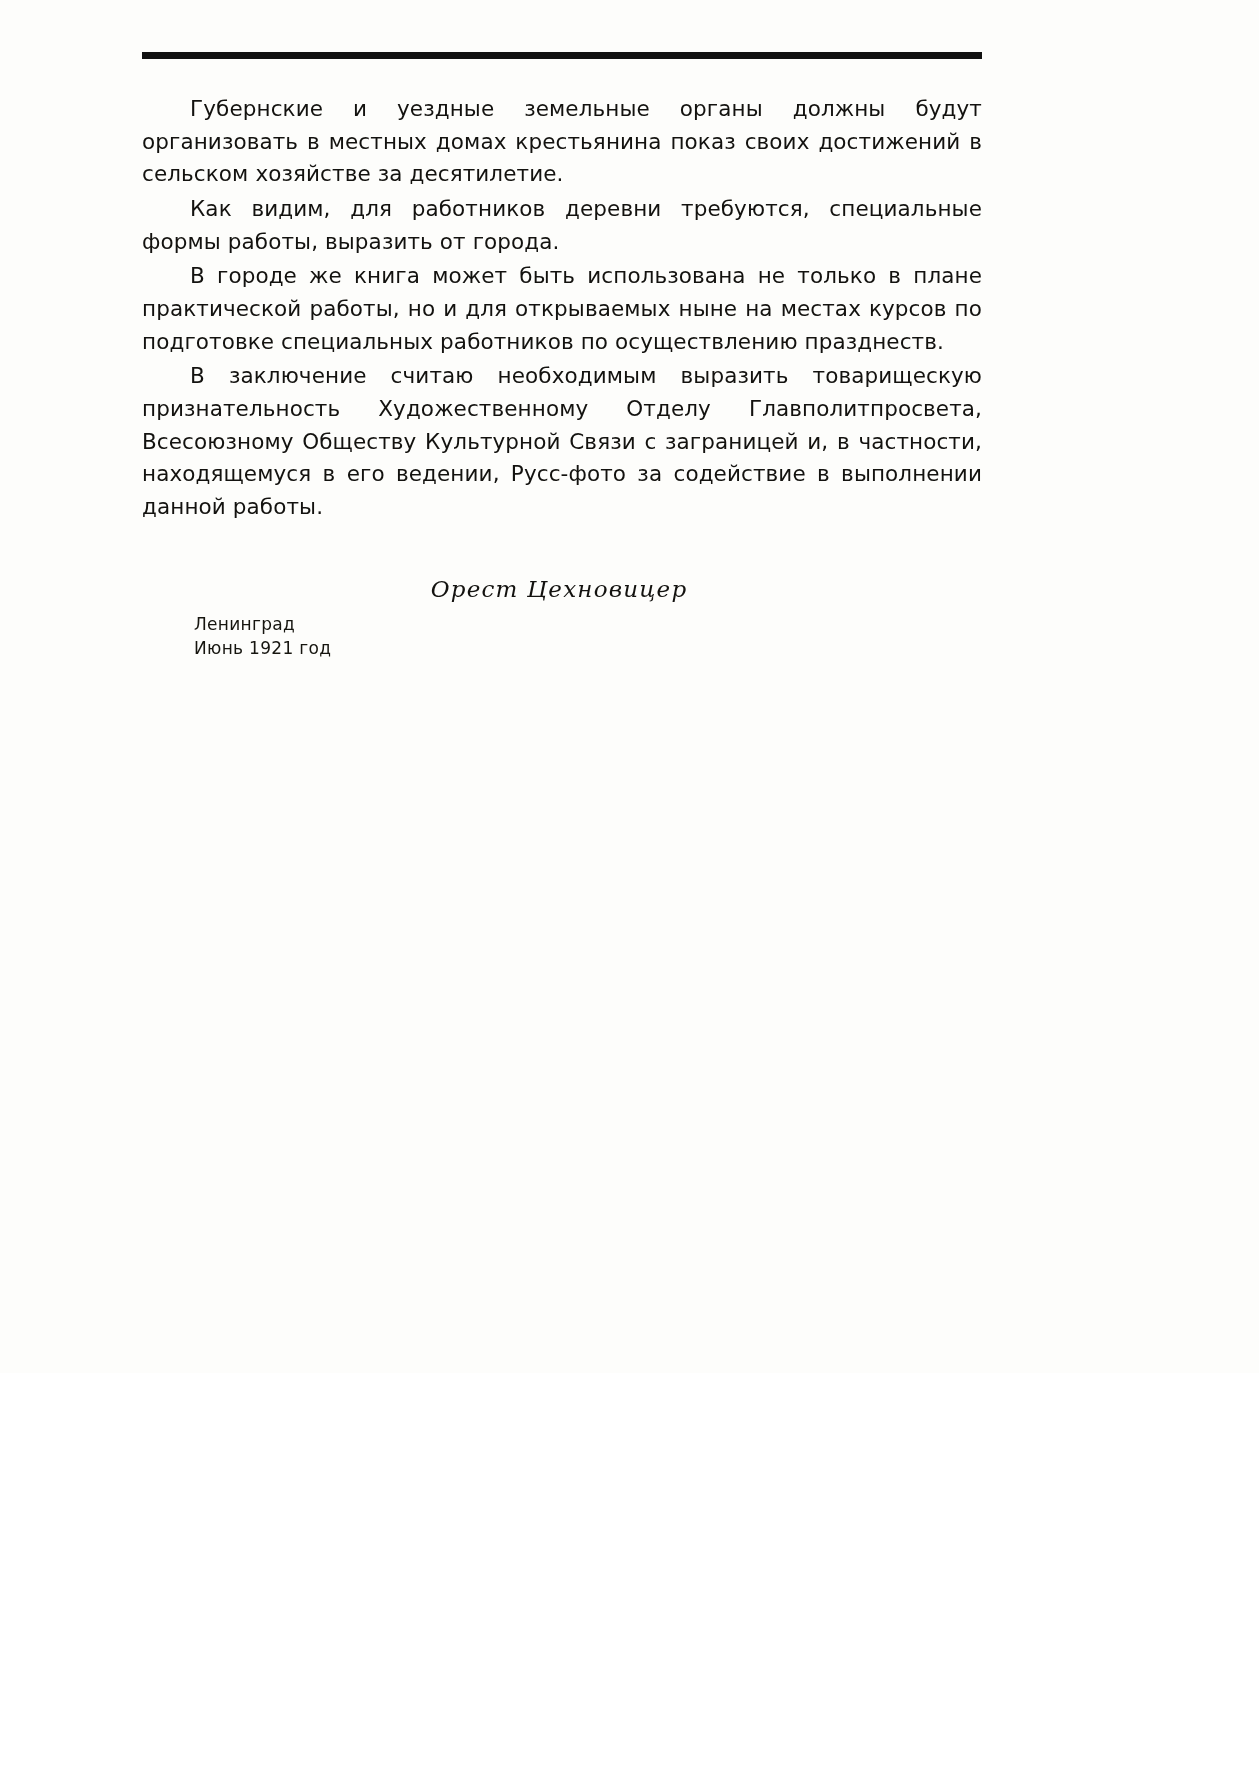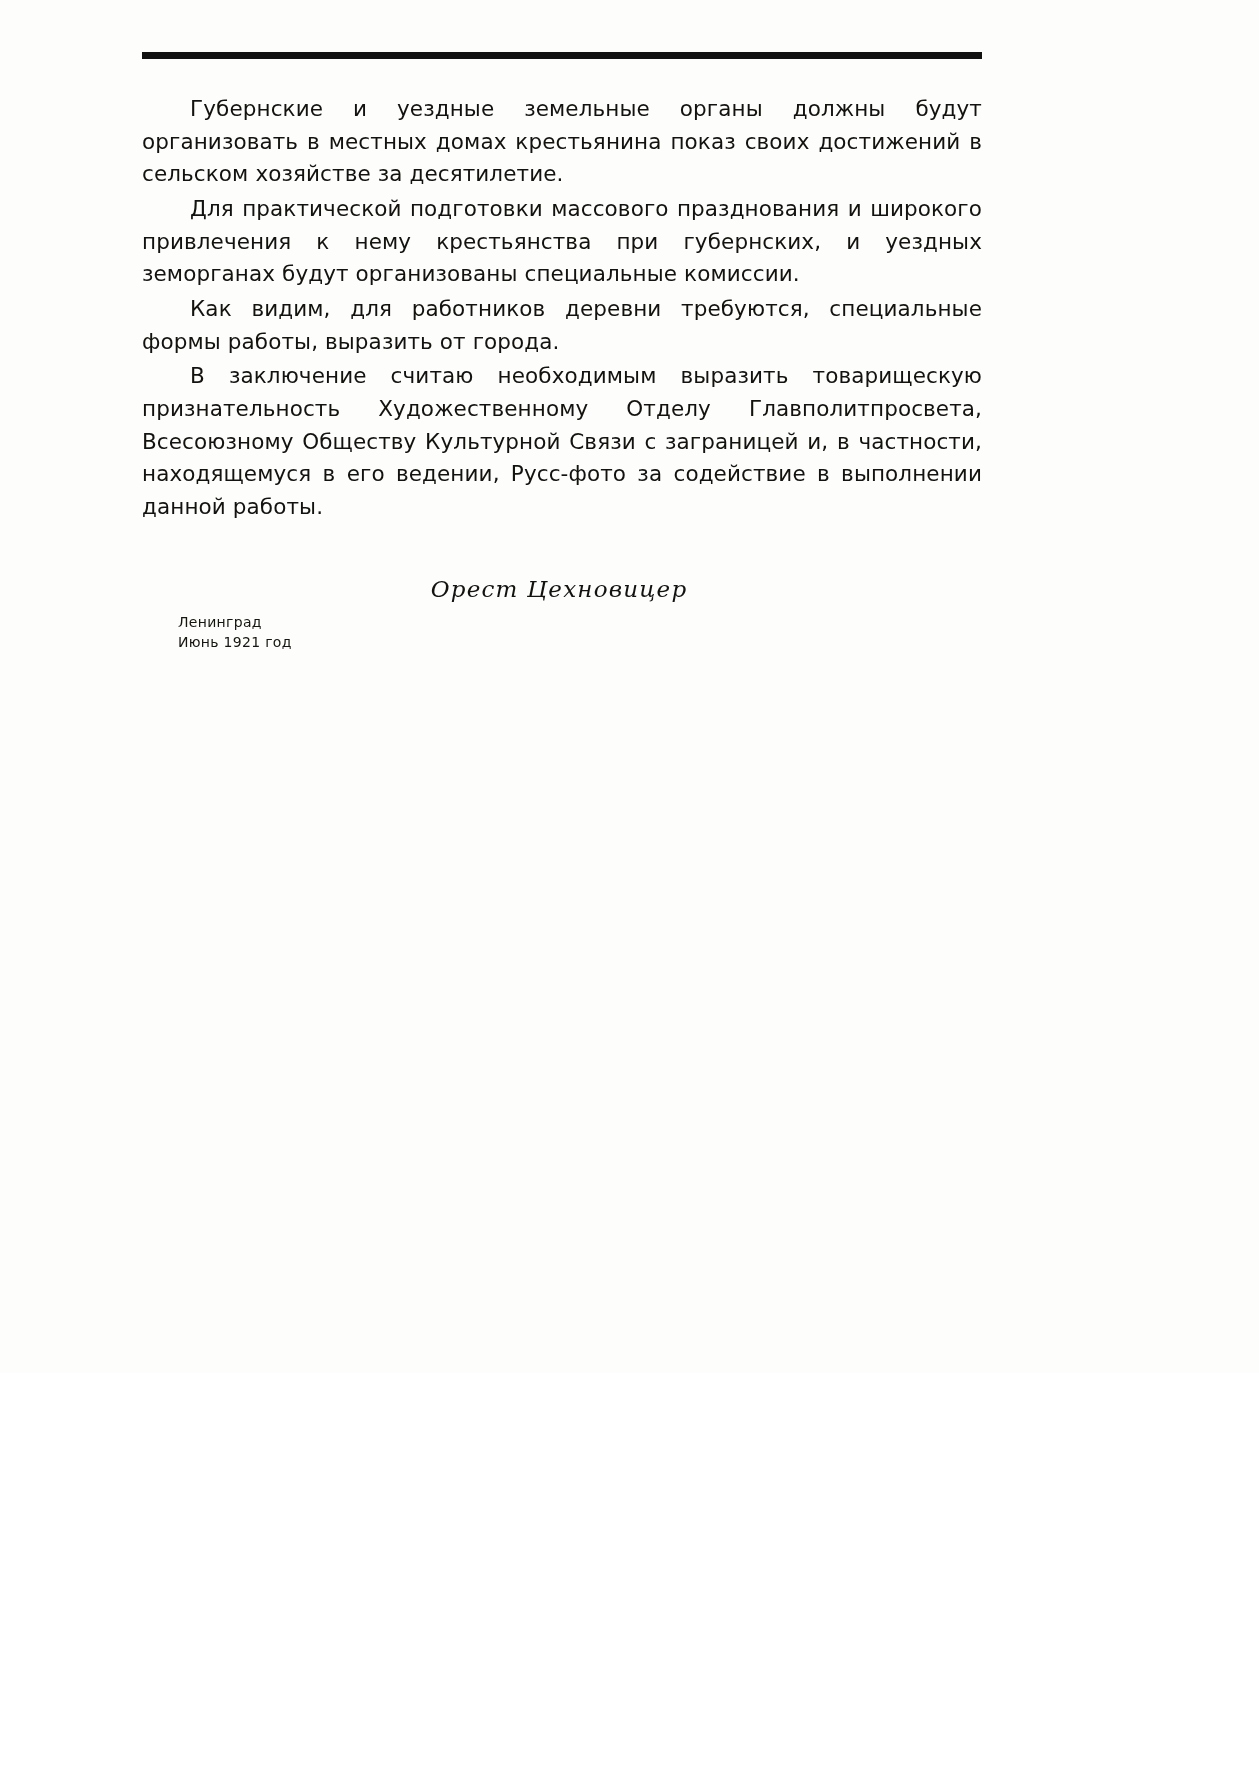--- a/index.html
+++ b/index.html
@@ -51,43 +51,43 @@
     text-align: center;
     font-family: "DejaVu Serif", serif;
     font-style: italic;
     font-size: 23px;
     color: #13120f;
     letter-spacing: 1.2px;
     padding-right: 6px;
   }
   .place-date {
     margin-top: 10px;
-    margin-left: 36px;
+    margin-left: 52px;
     font-family: "DejaVu Sans", sans-serif;
-    font-size: 14px;
+    font-size: 17px;
     line-height: 1.45;
     color: #16150f;
     letter-spacing: 0.3px;
   }
   .place-date div {
     white-space: nowrap;
   }
 </style>
 </head>
 <body>
 
 <div class="page">
   <div class="content">
 
     <div class="rule"></div>
 
     <div class="body-text">
       <p>Губернские и уездные земельные органы должны будут организовать в местных домах крестьянина показ своих достижений в сельском хозяйстве за десятилетие.</p>
-      <p>Для практической подготовки массового празднования и широкого привлечения к нему крестьянства при губернских, и уездных земорганах будут организованы специальные комиссии.</p>
       <p>Как видим, для работников деревни требуются, специальные формы работы, выразить от города.</p>
+      <p>В городе же книга может быть использована не только в плане практической работы, но и для открываемых ныне на местах курсов по подготовке специальных работников по осуществлению празднеств.</p>
       <p>В заключение считаю необходимым выразить товарищескую признательность Художественному Отделу Главполитпросвета, Всесоюзному Обществу Культурной Связи с заграницей и, в частности, находящемуся в его ведении, Русс-фото за содействие в выполнении данной работы.</p>
     </div>
 
     <div class="signature-block">
       <div class="signature">Орест Цехновицер</div>
       <div class="place-date">
         <div>Ленинград</div>
         <div>Июнь 1921 год</div>
       </div>
     </div>

